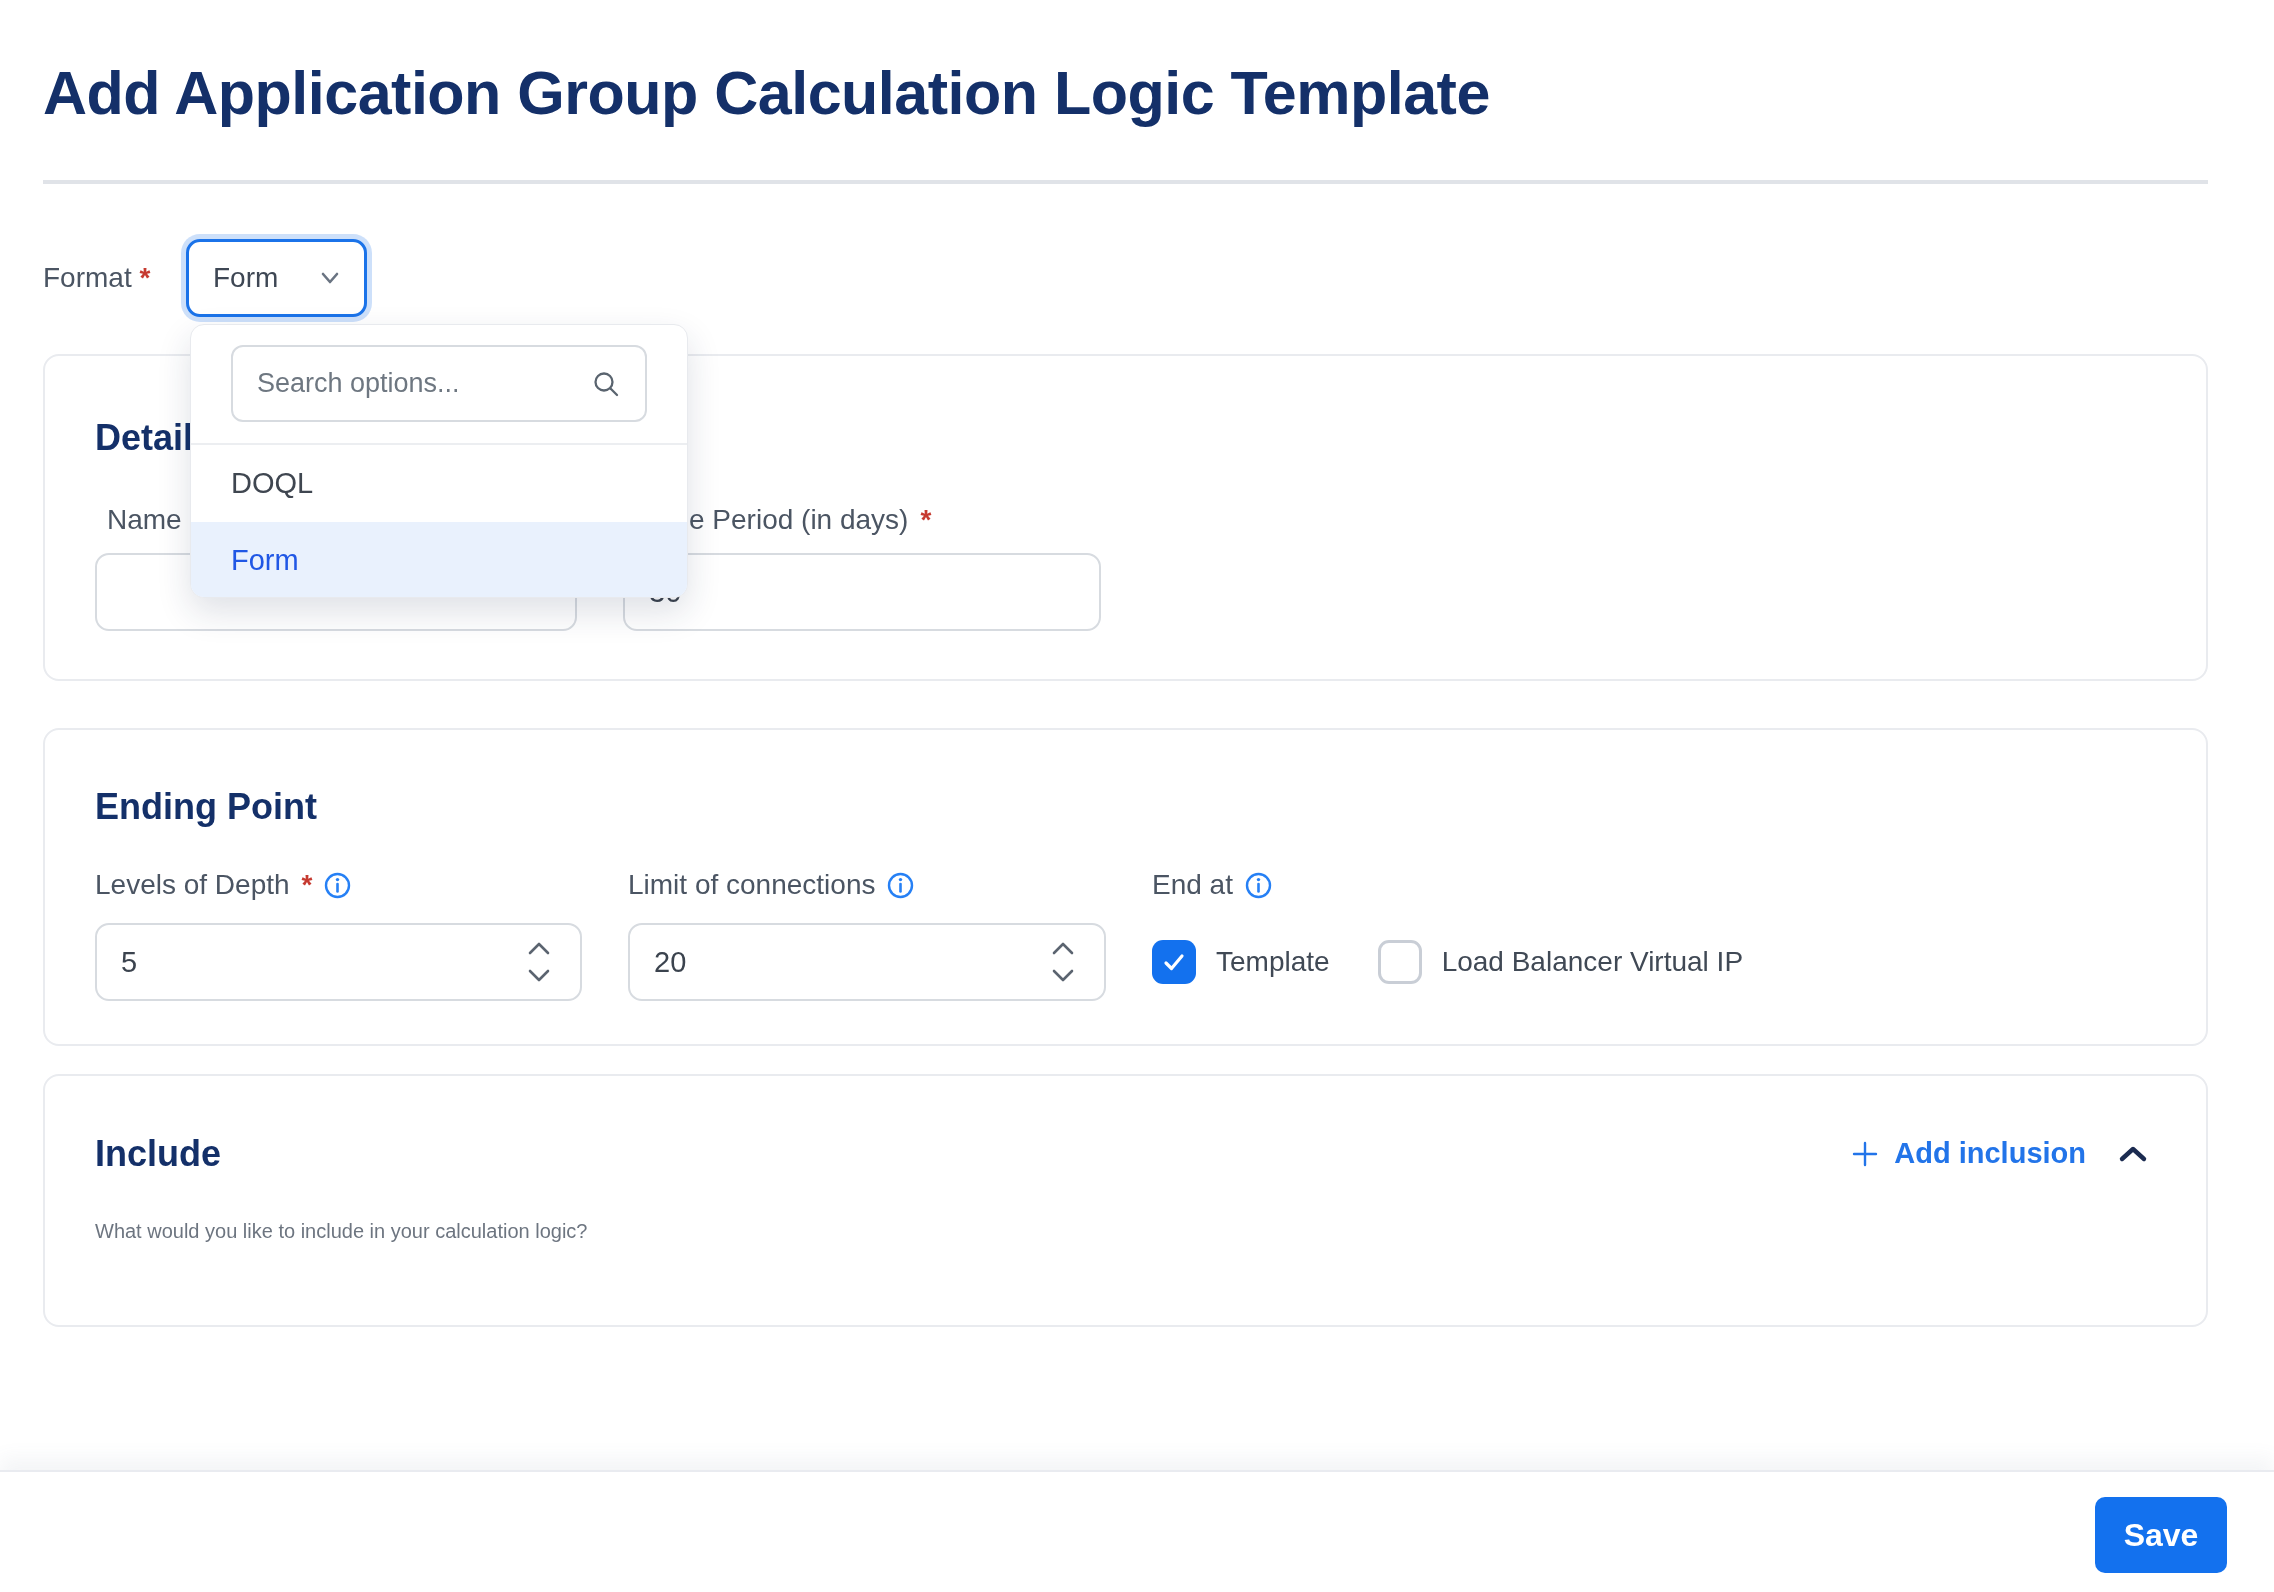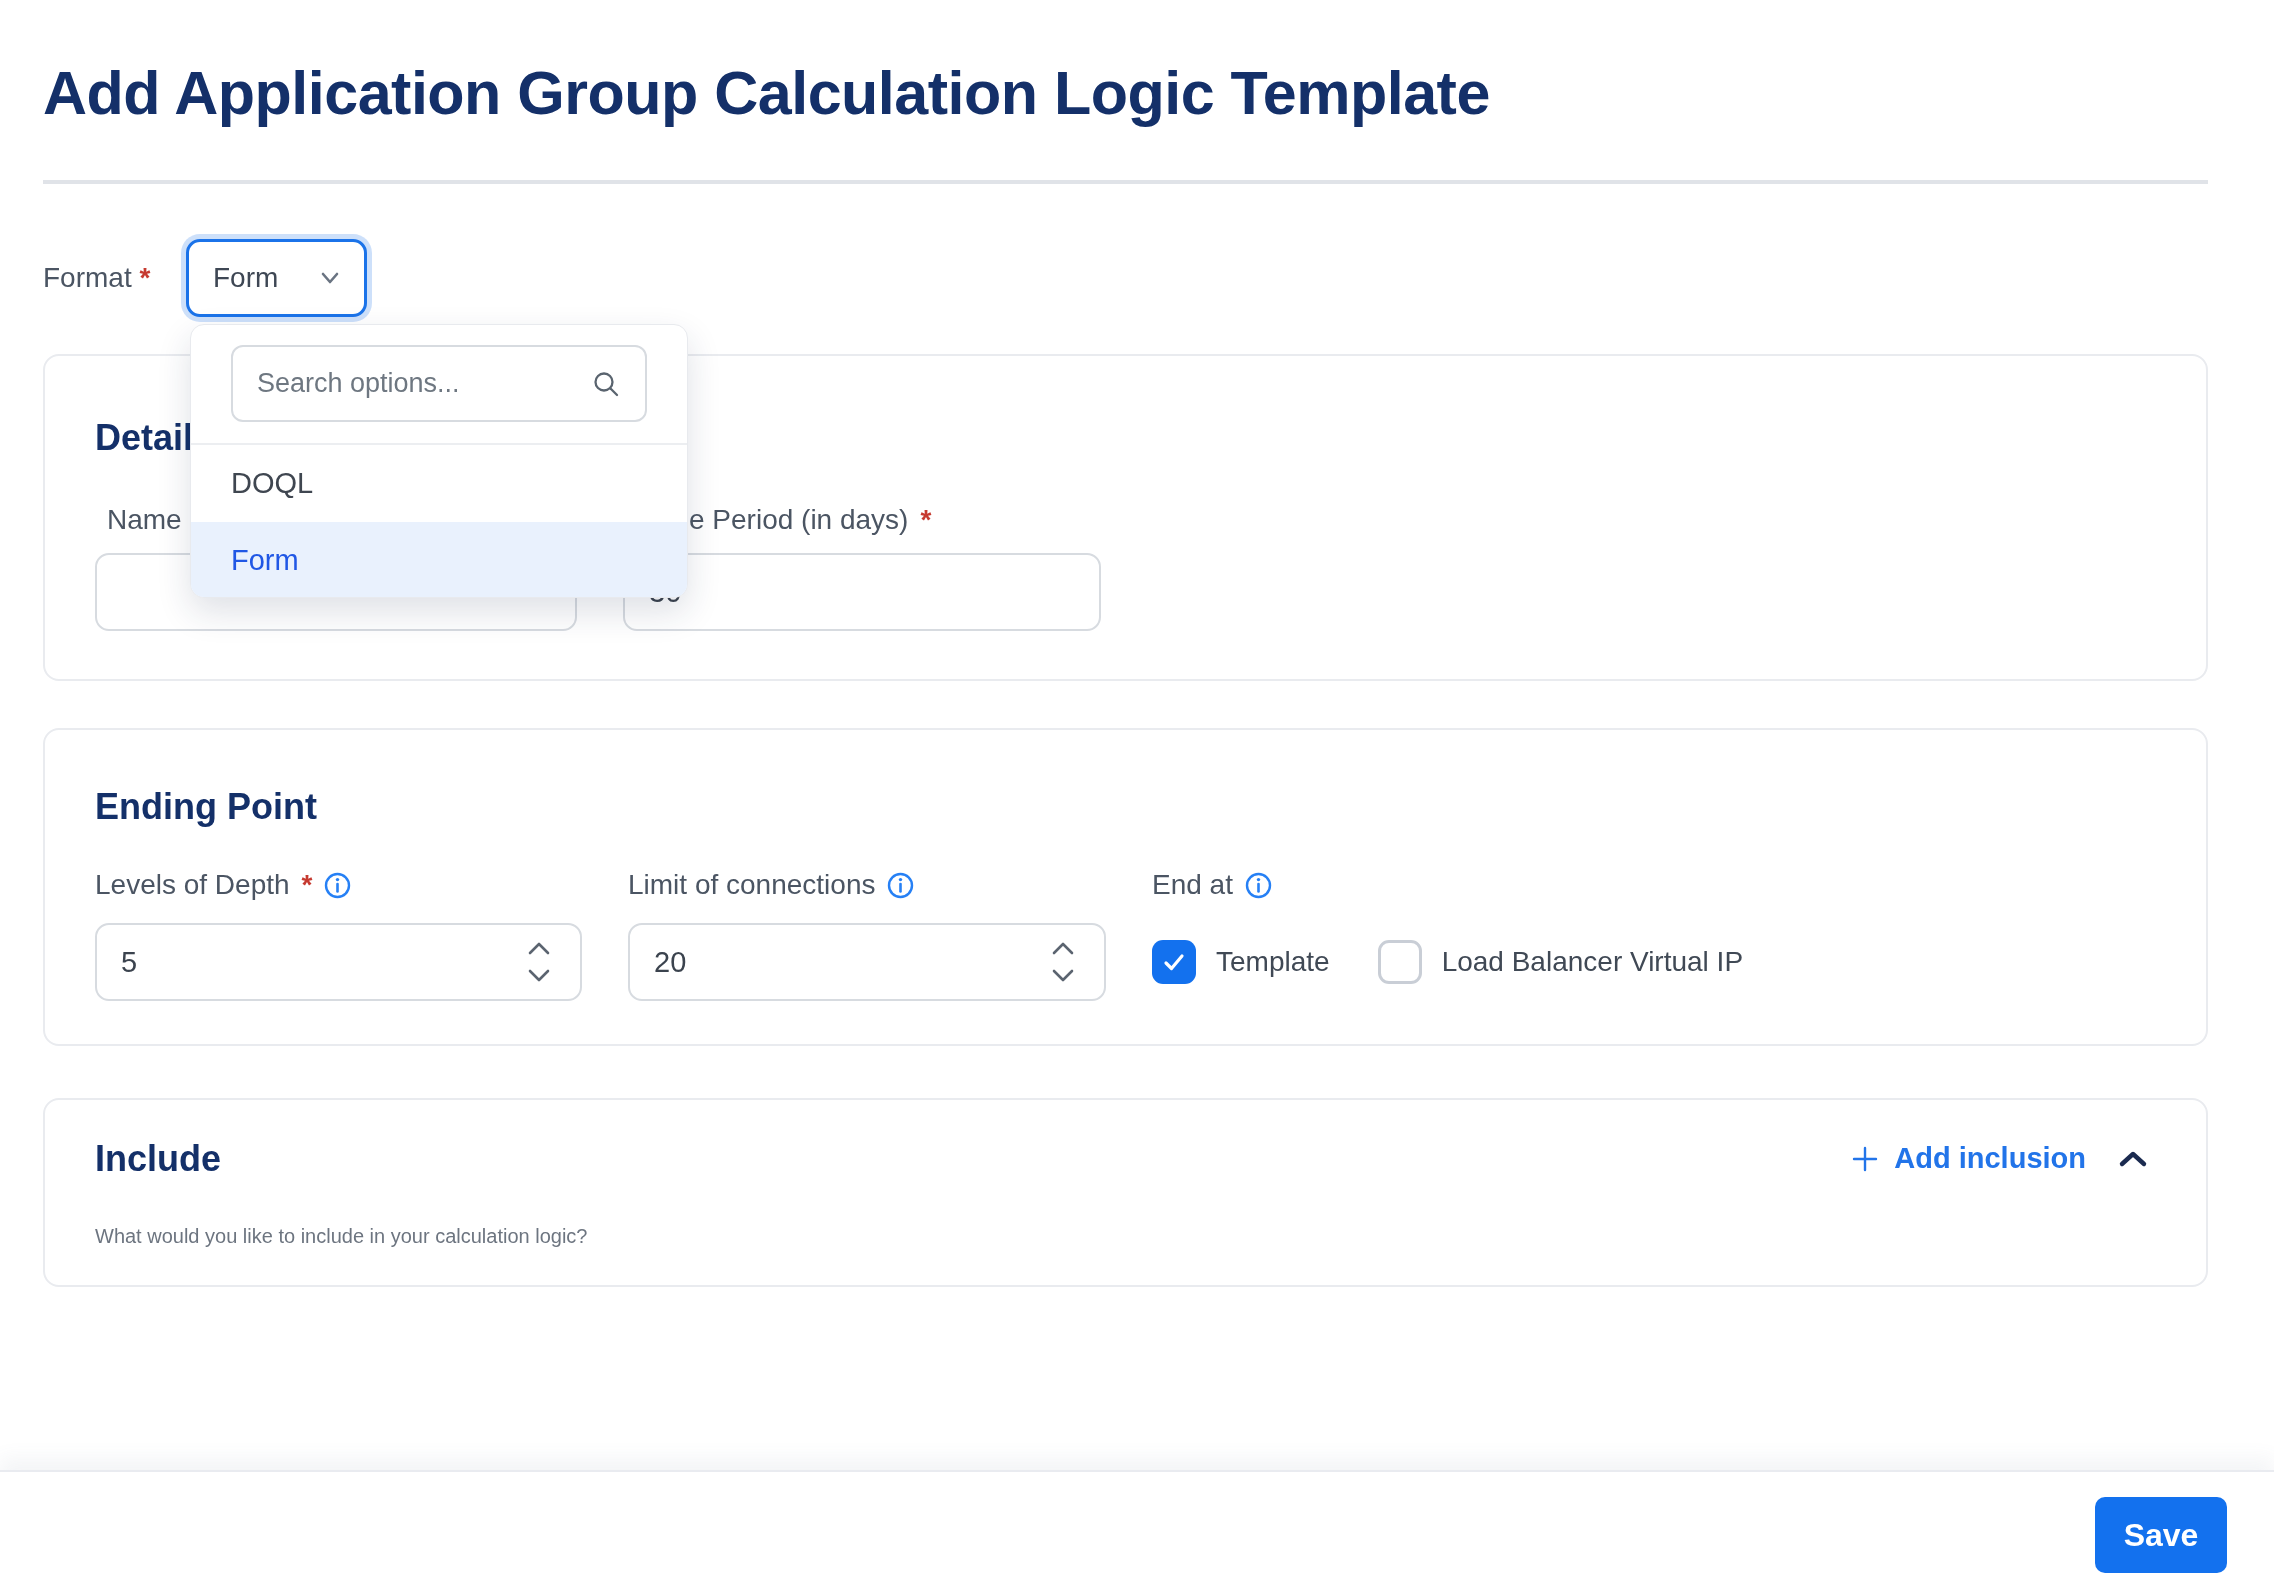--- a/index.html
+++ b/index.html
@@ -67,21 +67,21 @@
     border-radius: 16px;
   }
   .card h2 {
     font-size: 36px;
     line-height: 43px;
     font-weight: 700;
     color: #143069;
   }
   .card-details  { margin-top: 37px; height: 327px; padding: 60px 50px 0; }
   .card-ending   { margin-top: 47px; height: 318px; padding: 55px 50px 0; }
-  .card-include  { margin-top: 52px; height: 189px; padding: 37px 50px 0; }
+  .card-include  { margin-top: 28px; height: 253px; padding: 56px 50px 0; }
 
   .fields-row { display: flex; gap: 46px; }
   .fields-row.labels { margin-top: 40px; }
   .card-details .fields-row.labels { margin-top: 44px; margin-left: 12px; }
   .fields-row.inputs { margin-top: 21px; }
   .card-details .fields-row.inputs { margin-top: 16px; }
   .fcol-1 { width: 482px; }
   .fcol-2 { width: 478px; }
   .ecol-1 { width: 487px; }
   .ecol-2 { width: 478px; }

